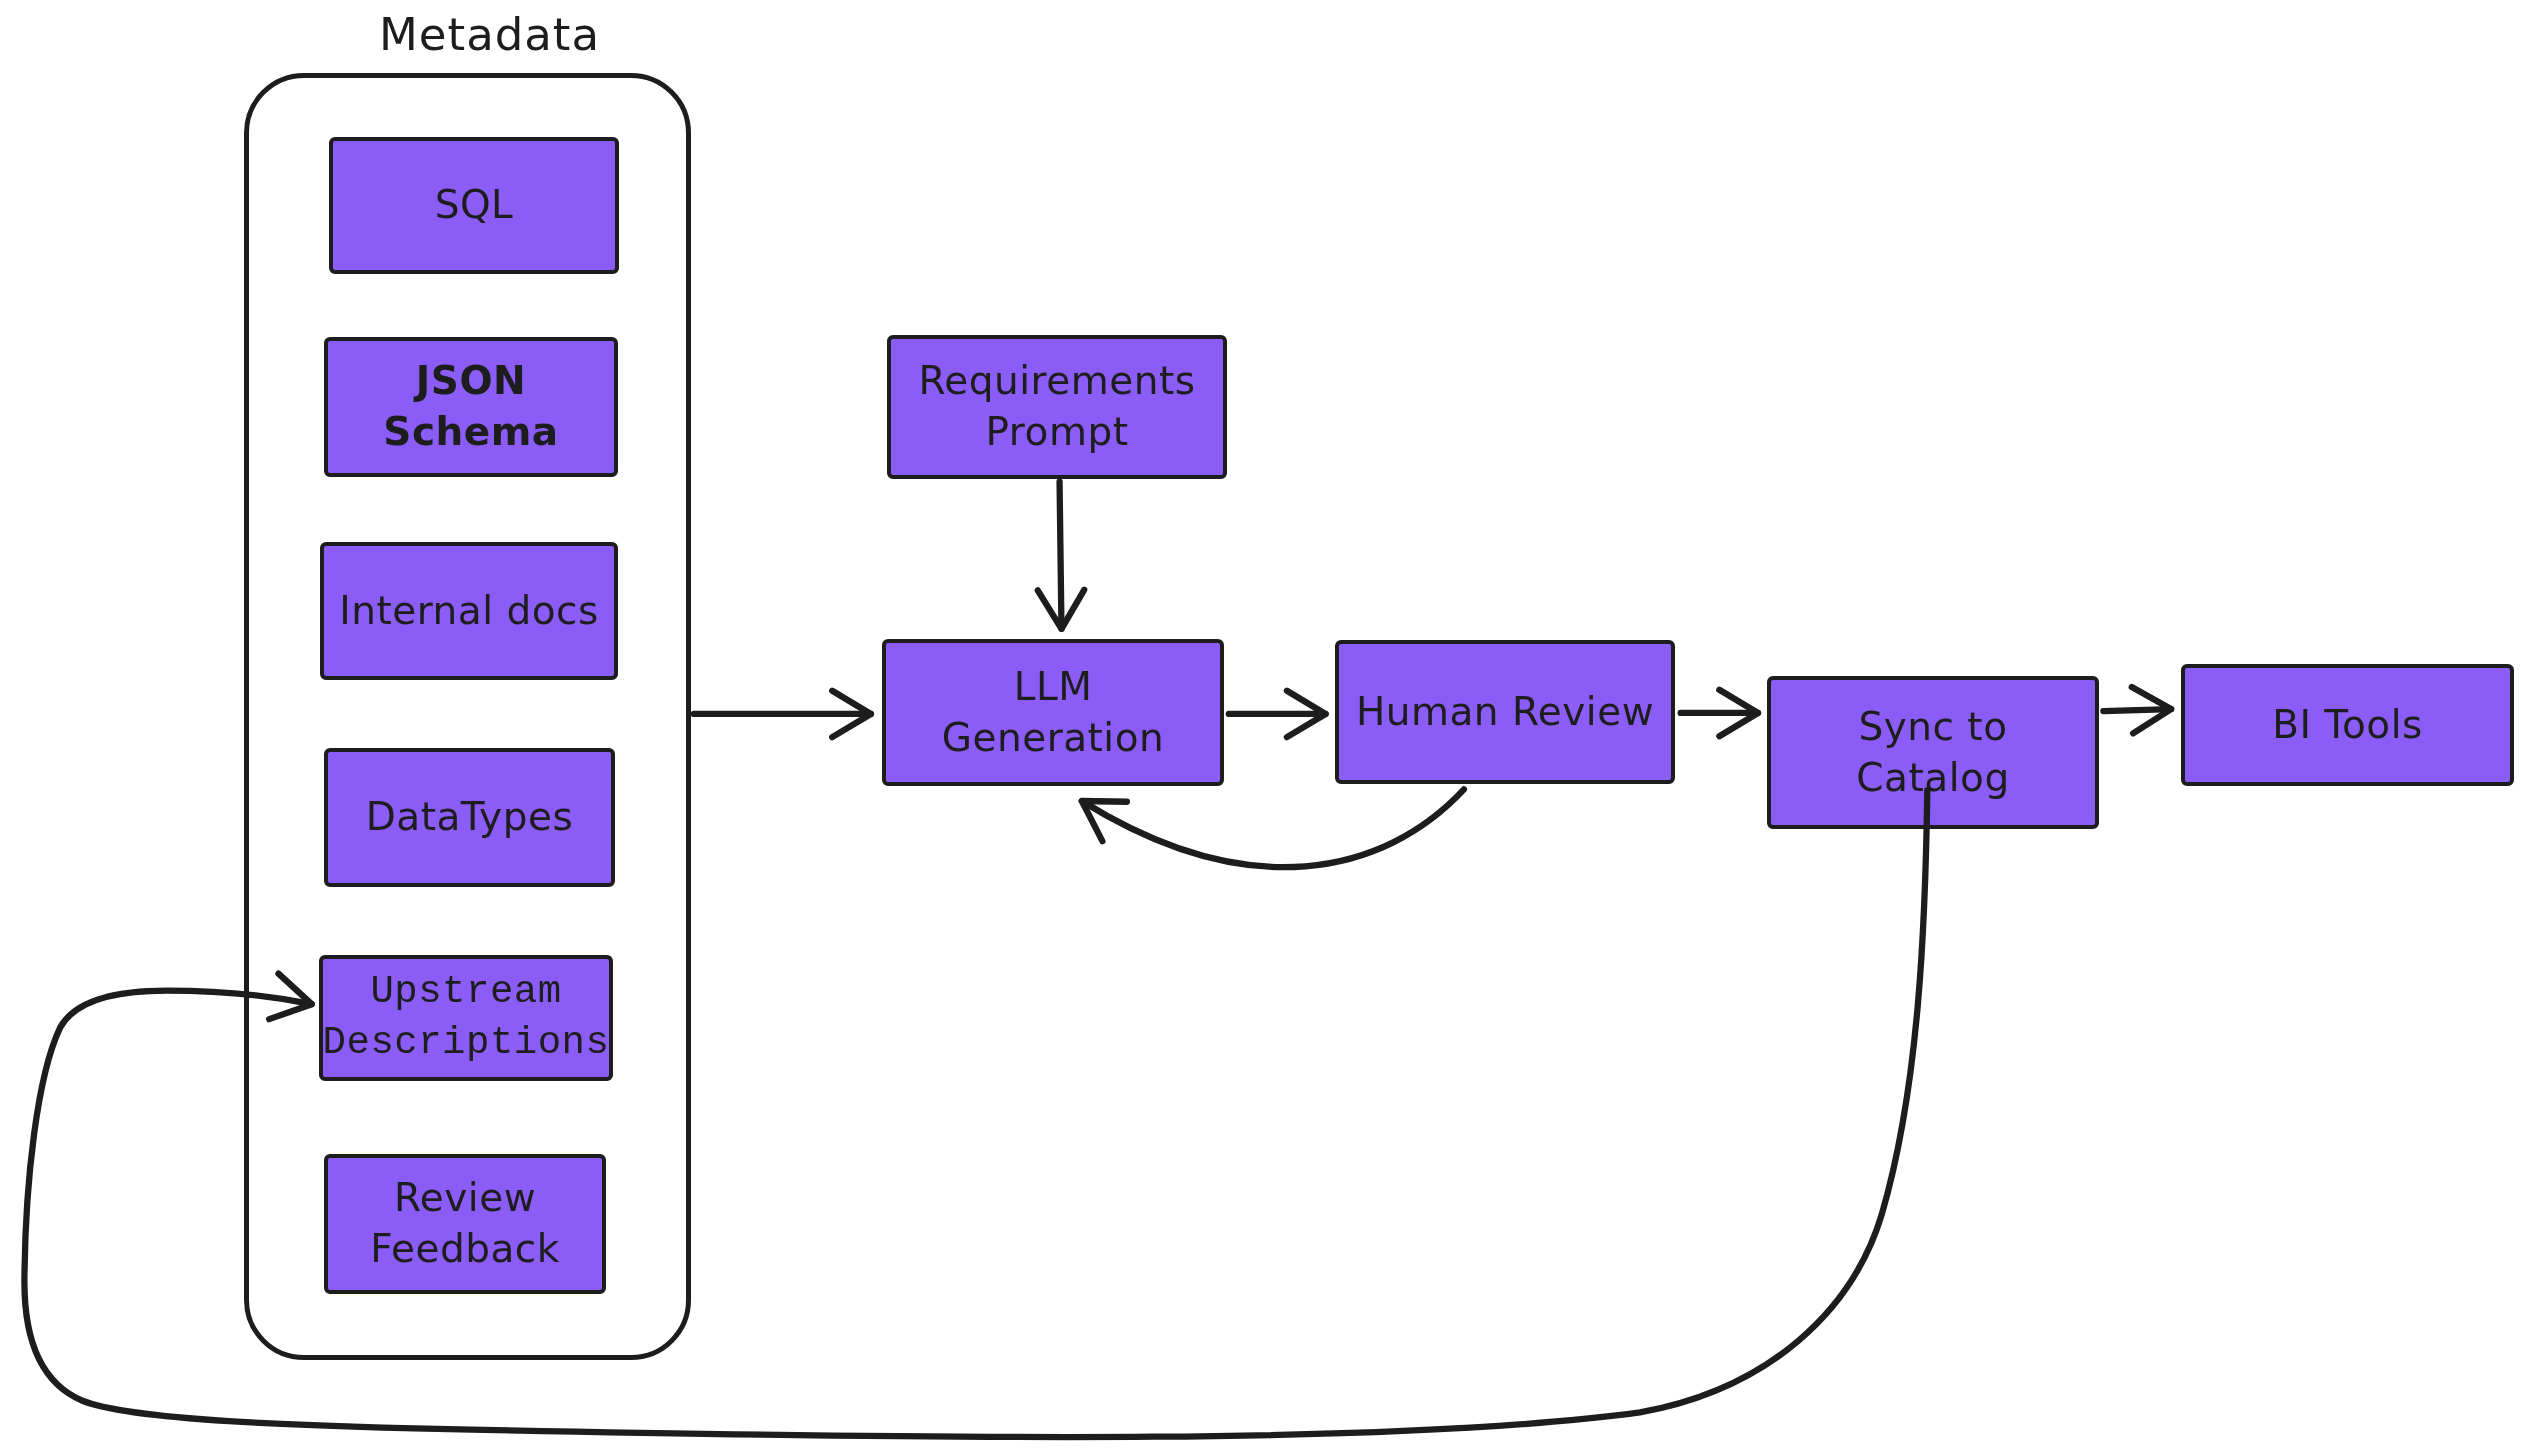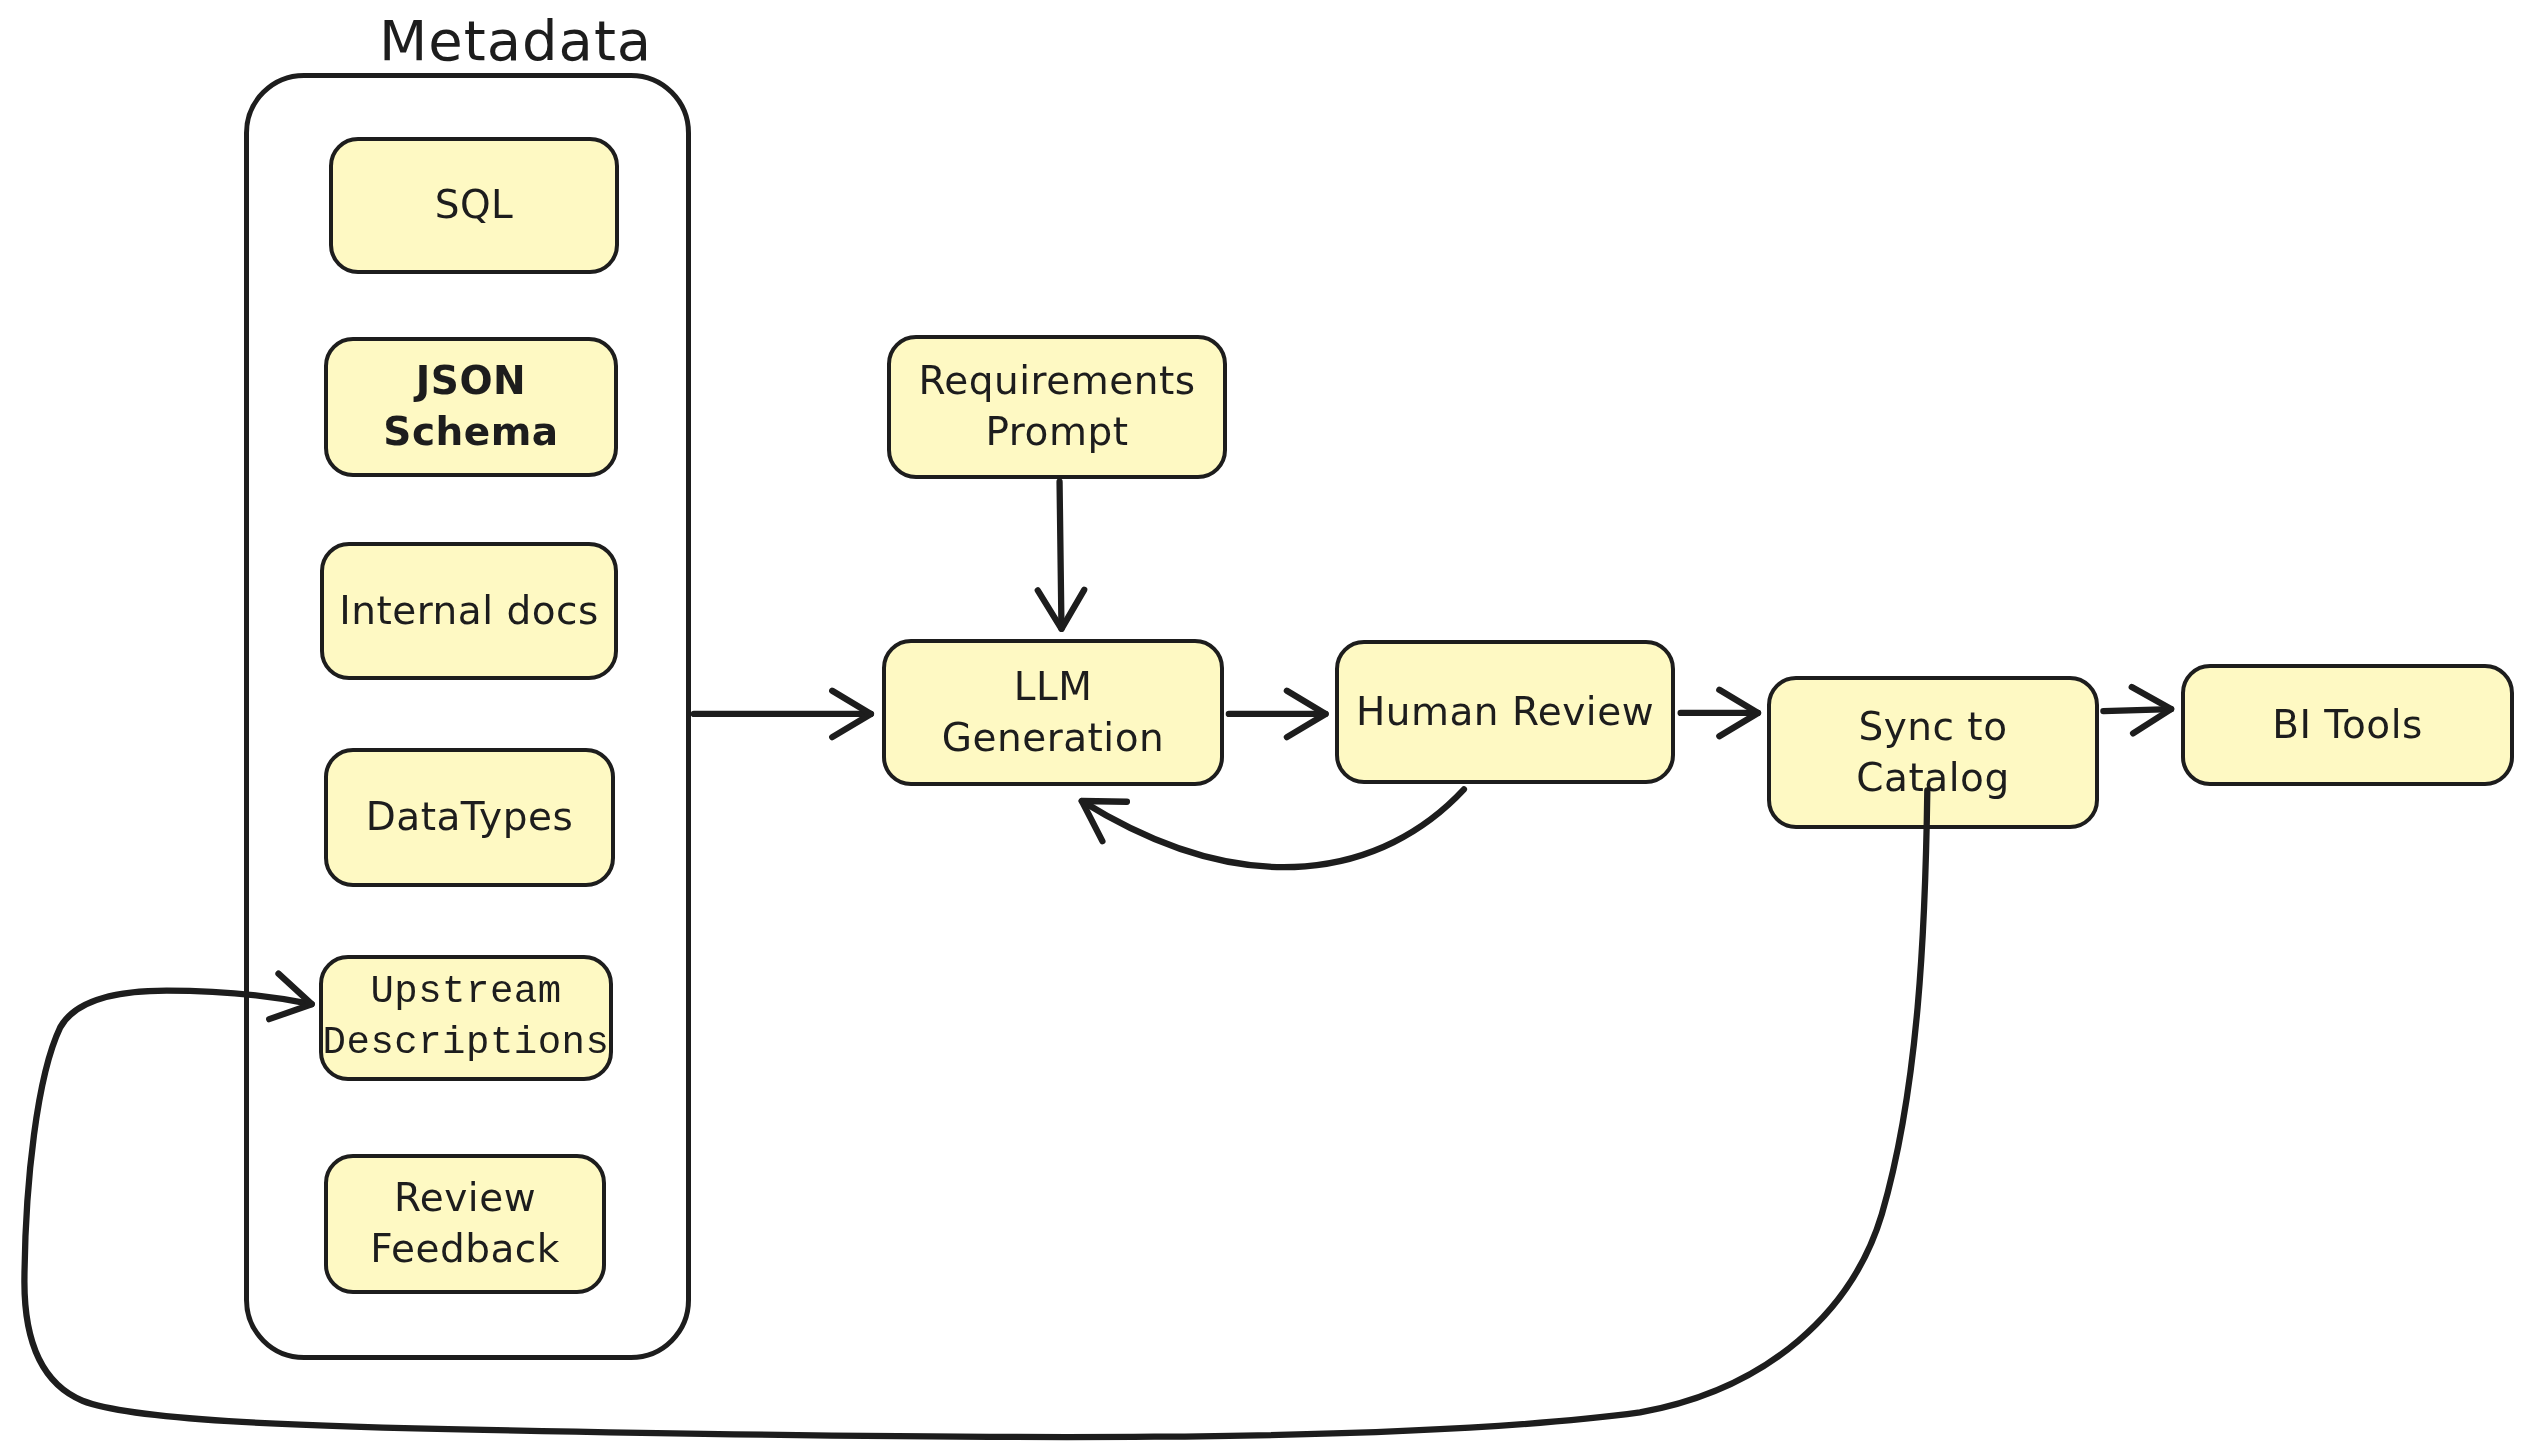--- a/index.html
+++ b/index.html
@@ -9,41 +9,41 @@
     height: 1454px;
     background: #ffffff;
     font-family: "DejaVu Sans", sans-serif;
     color: #1d1d1d;
     overflow: hidden;
   }
   .node {
     position: absolute;
     box-sizing: border-box;
     border: 4.8px solid #1d1d1d;
-    border-radius: 29px;
-    background: #fef9c3;
+    border-radius: 6px;
+    background: #8b5cf6;
     display: flex;
     align-items: center;
     justify-content: center;
     text-align: center;
     font-size: 39px;
     line-height: 1.3;
     letter-spacing: 0.5px;
     padding: 0 13.5px;
   }
   .group-box {
     position: absolute;
     box-sizing: border-box;
     border: 5.8px solid #1d1d1d;
     border-radius: 60px;
     background: transparent;
   }
   .group-label {
     position: absolute;
-    font-size: 56px;
+    font-size: 45px;
     letter-spacing: 1px;
     white-space: nowrap;
   }
   .edges-layer {
     position: absolute;
     inset: 0;
     width: 100%;
     height: 100%;
     pointer-events: none;
   }

